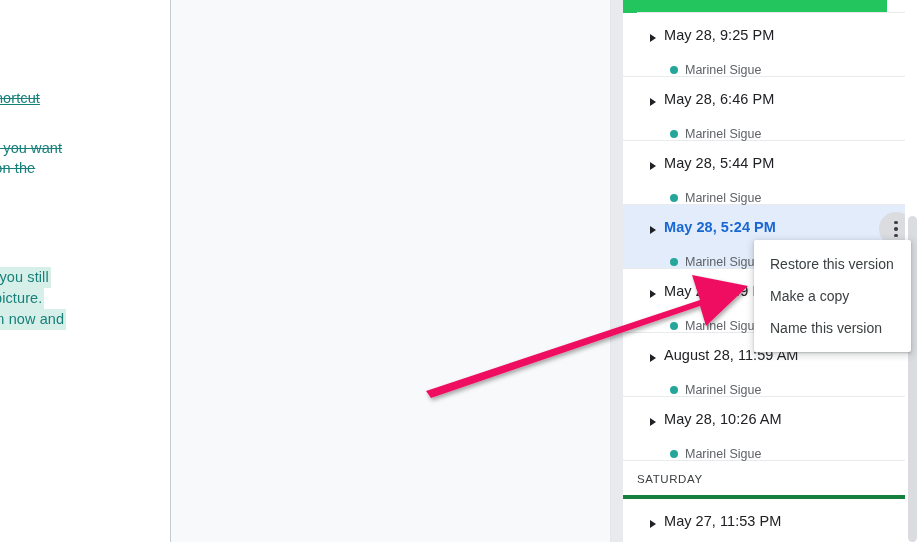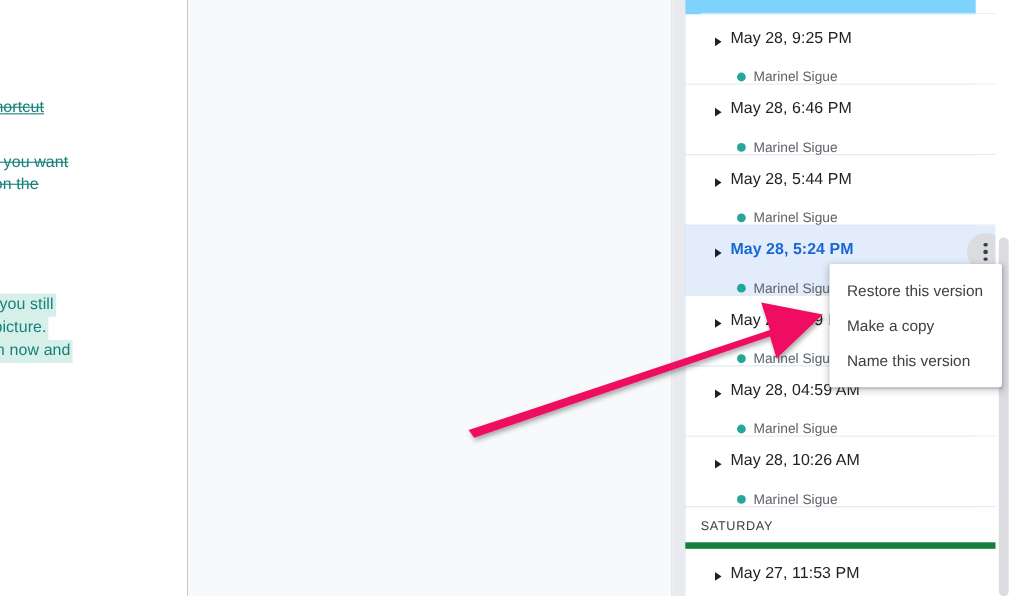--- a/index.html
+++ b/index.html
@@ -77,21 +77,21 @@
     width: 12px;
     height: 542px;
     background: #e8eaed;
   }
   .panel-body {
     position: absolute;
     left: 12px;
     top: 0;
     width: 264px;
     height: 542px;
-    background: #7dd3fc;
+    background: #22c55e;
   }
 
   .top-divider {
     position: absolute;
     left: 14px;
     top: 12px;
     width: 272px;
     height: 1px;
     background: #e8eaed;
   }
@@ -152,21 +152,21 @@
     border-radius: 50%;
     background: #26a69a;
     margin-right: 7px;
     flex: none;
   }
 
   .section-header {
     box-sizing: border-box;
     height: 38px;
     padding: 12px 0 0 14px;
-    border-bottom: 6px solid #15803d;
+    border-bottom: 4px solid #15803d;
     font-size: 11.5px;
     letter-spacing: 0.6px;
     color: #3c4043;
     background: #ffffff;
   }
 
   
   .kebab-btn {
     position: absolute;
     left: 256px;
@@ -310,21 +310,21 @@
           <span class="row-caret"></span>
           <div class="row-time">May 28, 3:49 PM</div>
           <div class="row-user">
             <span class="user-dot"></span>
             <span>Marinel Sigue</span>
           </div>
         </div>
 
         <div class="hist-row">
           <span class="row-caret"></span>
-          <div class="row-time">May 28, 04:59 AM</div>
+          <div class="row-time">August 28, 11:59 AM</div>
           <div class="row-user">
             <span class="user-dot"></span>
             <span>Marinel Sigue</span>
           </div>
         </div>
 
         <div class="hist-row">
           <span class="row-caret"></span>
           <div class="row-time">May 28, 10:26 AM</div>
           <div class="row-user">

